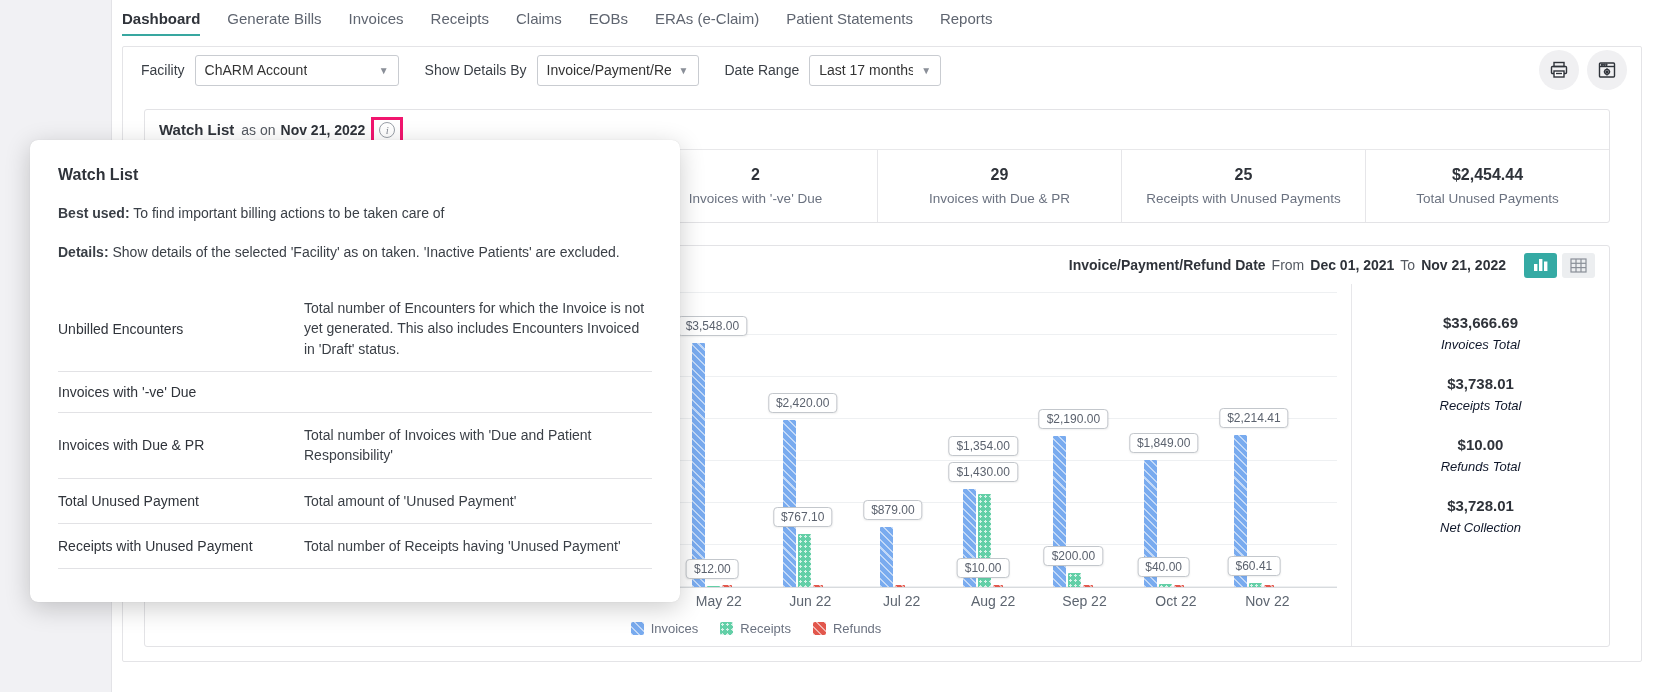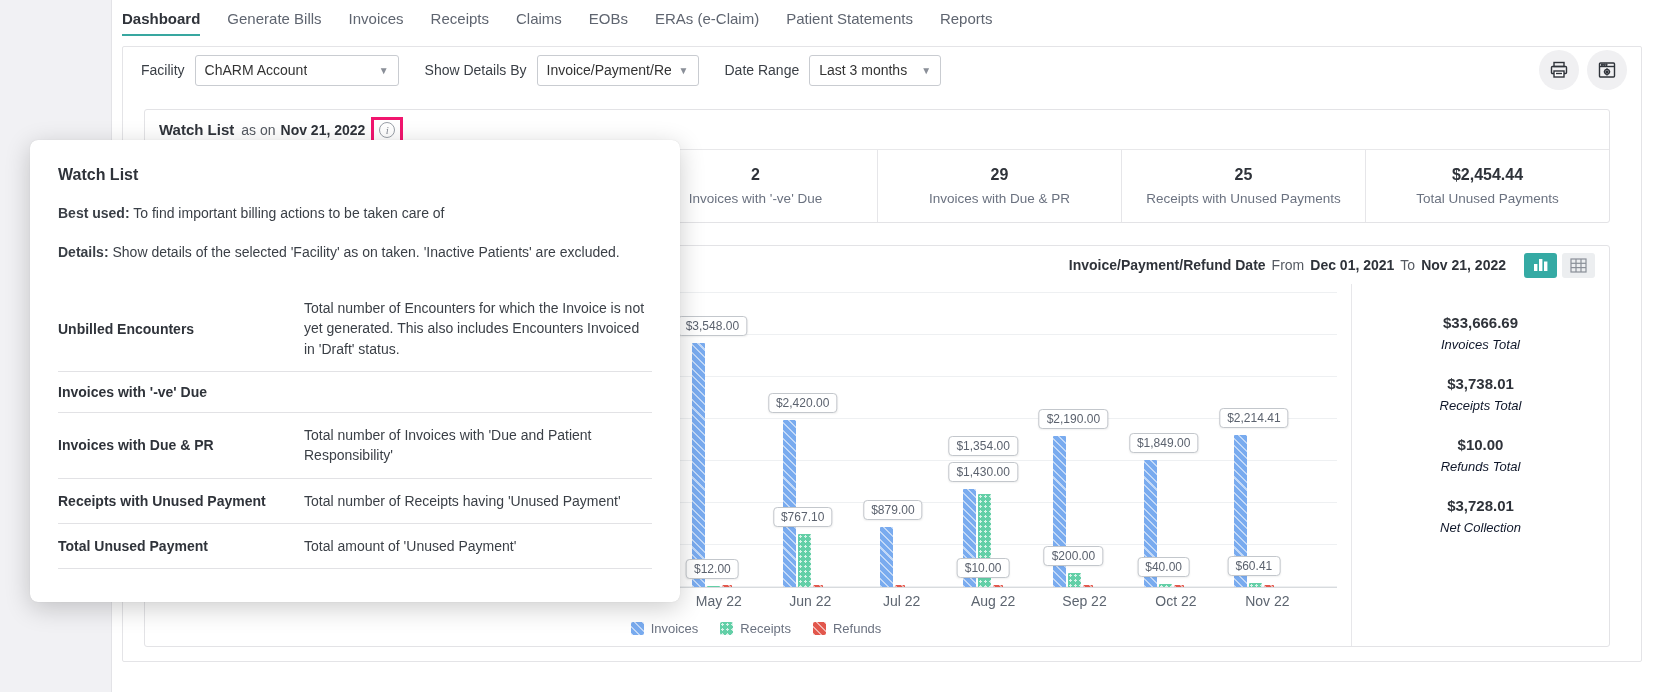--- a/index.html
+++ b/index.html
@@ -70,21 +70,21 @@
   .sum-value { font-size:15px; font-weight:bold; color:#2f333a; margin-bottom:6px; }
   .sum-label { font-size:13px; color:#0f172a;font-style:italic; }
 
   
   .popover { position:absolute; left:30px; top:140px; width:650px; min-height:462px; background:#fff; border-radius:8px; box-shadow:0 6px 26px rgba(0,0,0,.20), 0 0 1px rgba(0,0,0,.15); z-index:10; padding:26px 28px 16px 28px; }
   .pop-title { font-size:16px; font-weight:bold; color:#2f333a; margin-bottom:20px; }
   .pop-line { font-size:14px; color:#3a3f46; margin-bottom:19px; line-height:1.4; }
   .pop-line .lbl { font-weight:bold; }
   .pop-rows { margin-top:24px; }
   .pop-row { display:grid; grid-template-columns:232px 1fr; gap:0 14px; padding:12px 0; border-bottom:1px solid #e2e2e5; font-size:14px; }
-  .pop-term { font-weight:bold; color:#2f333a; align-self:center; }
+  .pop-term { font-weight:normal; color:#2f333a; align-self:center; }
   .pop-desc { color:#3a3f46; line-height:1.45; }
 </style>
 </head>
 <body>
 
 <div class="left-gutter"></div>
 
 <div class="nav" id="nav">
     <span class="tab active">Dashboard</span>
     <span class="tab">Generate Bills</span>
@@ -107,21 +107,21 @@
     </div>
     <span class="sp"></span>
     <span class="flabel">Show Details By</span>
     <div class="select" style="width:162px">
       <span class="sel-text" style="max-width:126px">Invoice/Payment/Refund</span>
       <span class="caret">▼</span>
     </div>
     <span class="sp"></span>
     <span class="flabel">Date Range</span>
     <div class="select" style="width:132px">
-      <span class="sel-text">Last 3 months</span>
+      <span class="sel-text">Last 17 months</span>
       <span class="caret">▼</span>
     </div>
     <span class="spacer"></span>
     <div class="icon-btn">
       <svg width="20" height="20" viewBox="0 0 20 20" fill="none" stroke="#2f333a" stroke-width="1.4">
         <rect x="5" y="2.5" width="10" height="4"></rect>
           <rect x="2.5" y="6.5" width="15" height="7" rx="1"></rect>
         <rect x="5" y="11" width="10" height="6" fill="#fff"></rect>
           <line x1="7" y1="13.5" x2="13" y2="13.5"></line>
       </svg>
@@ -347,21 +347,21 @@
         <div class="pop-desc">Total number of Encounters for which the Invoice is not yet generated. This also includes Encounters Invoiced in 'Draft' status.</div>
       </div>
       <div class="pop-row">
         <div class="pop-term">Invoices with '-ve' Due</div>
       </div>
       <div class="pop-row">
         <div class="pop-term">Invoices with Due &amp; PR</div>
         <div class="pop-desc">Total number of Invoices with 'Due and Patient Responsibility'</div>
       </div>
       <div class="pop-row">
+        <div class="pop-term">Total Unused Payment</div>
+        <div class="pop-desc">Total amount of 'Unused Payment'</div>
+      </div>
+      <div class="pop-row">
         <div class="pop-term">Receipts with Unused Payment</div>
         <div class="pop-desc">Total number of Receipts having 'Unused Payment'</div>
       </div>
-      <div class="pop-row">
-        <div class="pop-term">Total Unused Payment</div>
-        <div class="pop-desc">Total amount of 'Unused Payment'</div>
-      </div>
     </div>
 </div>
 
 </body></html>

